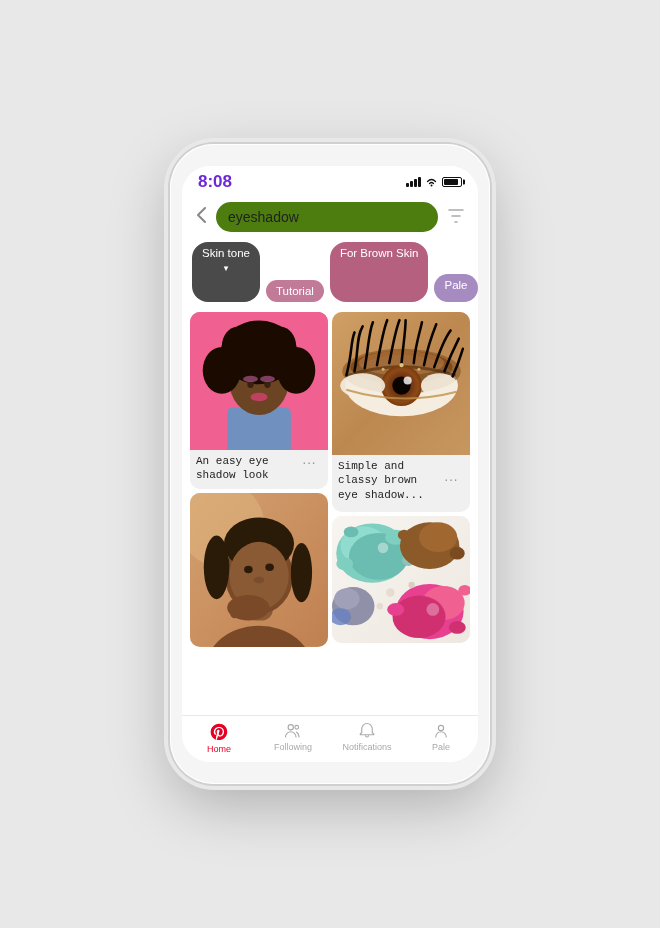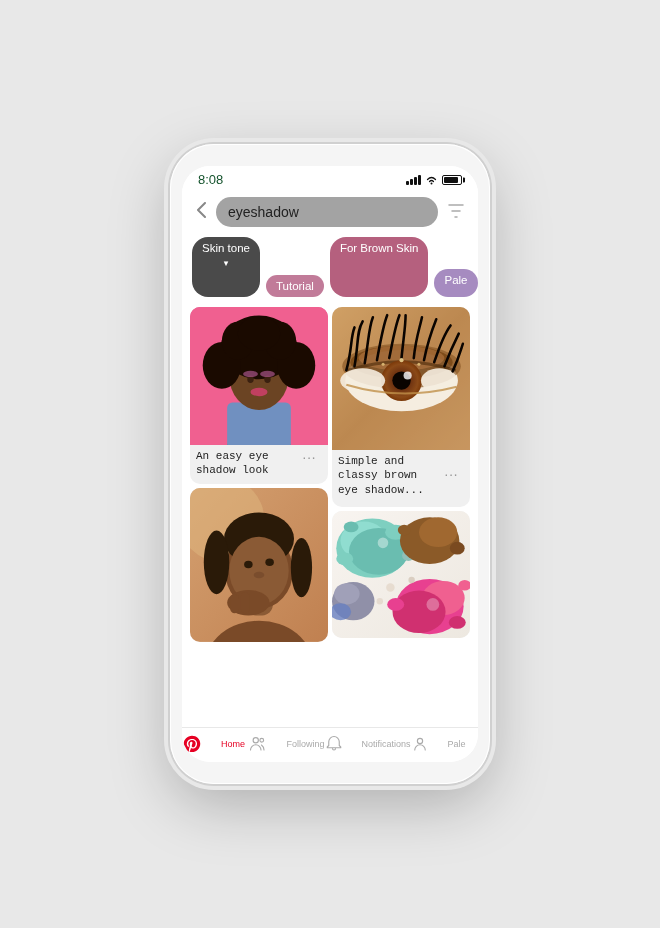--- a/index.html
+++ b/index.html
@@ -42,23 +42,23 @@
 
     
     .status-bar {
       display: flex;
       justify-content: space-between;
       align-items: center;
       padding: 6px 16px 4px;
       background: #fff;
     }
     .status-time {
-      font-size: 13px;
-      font-weight: 400;
-      color: #14532d;
+      font-size: 17px;
+      font-weight: 700;
+      color: #6d28d9;
     }
     .status-icons {
       display: flex;
       align-items: center;
       gap: 4px;
     }
     .signal-bars {
       display: flex;
       align-items: flex-end;
       gap: 1px;
@@ -111,21 +111,21 @@
     }
     .back-btn {
       color: #888;
       font-size: 18px;
       padding: 2px 4px;
       cursor: pointer;
       flex-shrink: 0;
     }
     .search-box {
       flex: 1;
-      background: #a3a3a3;
+      background: #4d7c0f;
       border-radius: 20px;
       padding: 7px 12px;
       font-size: 14px;
       color: #222;
       display: flex;
       align-items: center;
     }
     .filter-btn {
       color: #888;
       font-size: 14px;
@@ -219,22 +219,23 @@
     
     .bottom-nav {
       display: flex;
       background: #fff;
       border-top: 1px solid #e8e8e8;
       padding: 6px 0 8px;
     }
     .nav-item {
       flex: 1;
       display: flex;
-      align-items: center;
-      gap: 19px;
+      flex-direction: column;
+      align-items: center;
+      gap: 2px;
       cursor: pointer;
     }
     .nav-label {
       font-size: 9px;
       color: #aaa;
     }
     .nav-label.active {
       color: #e60023;
     }
 

